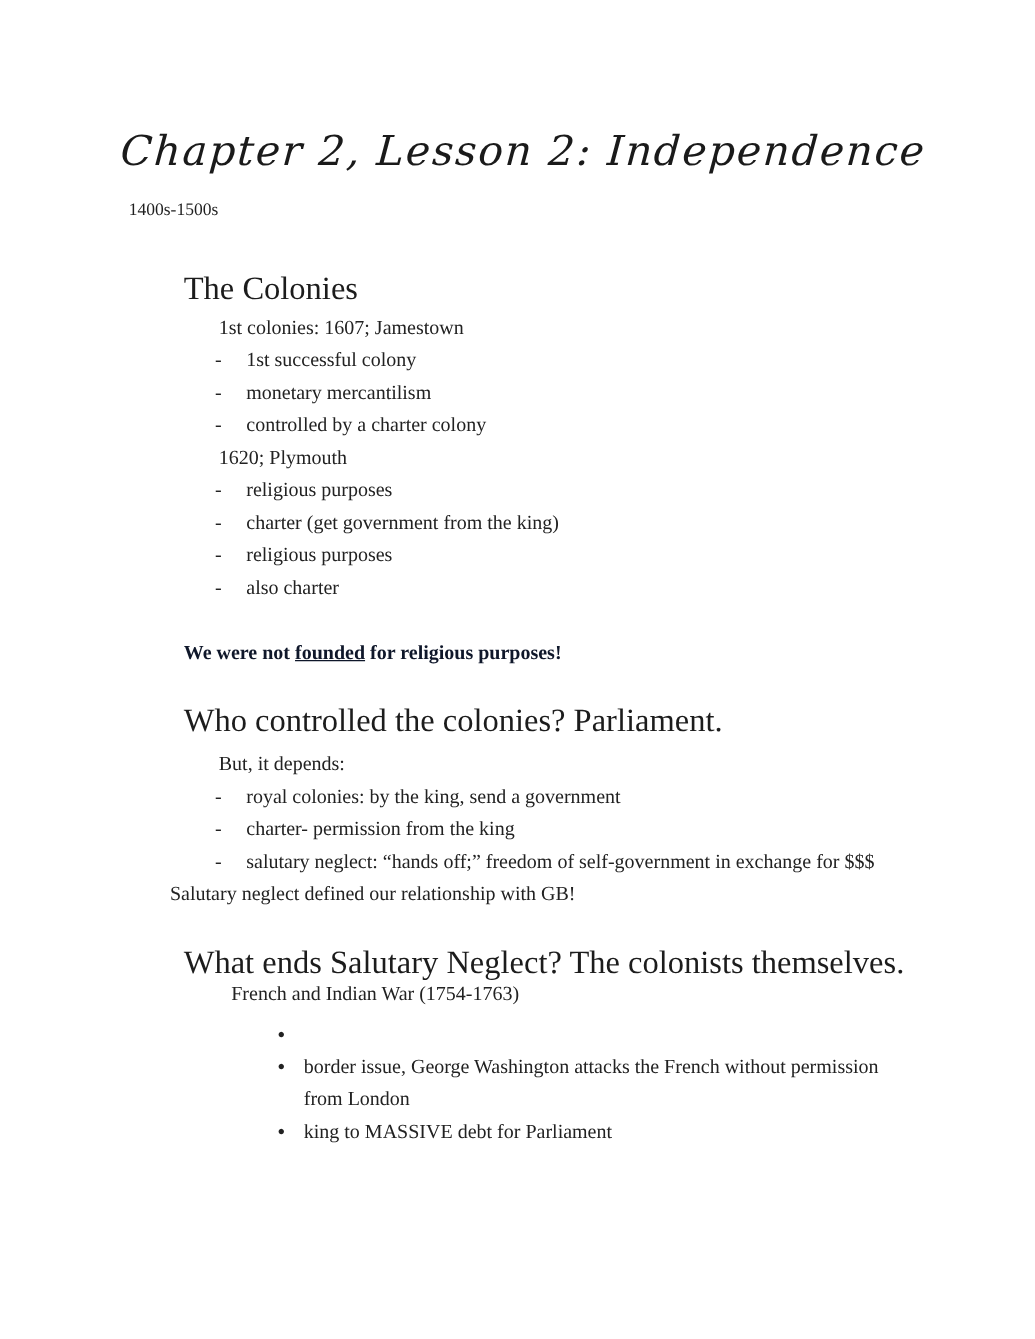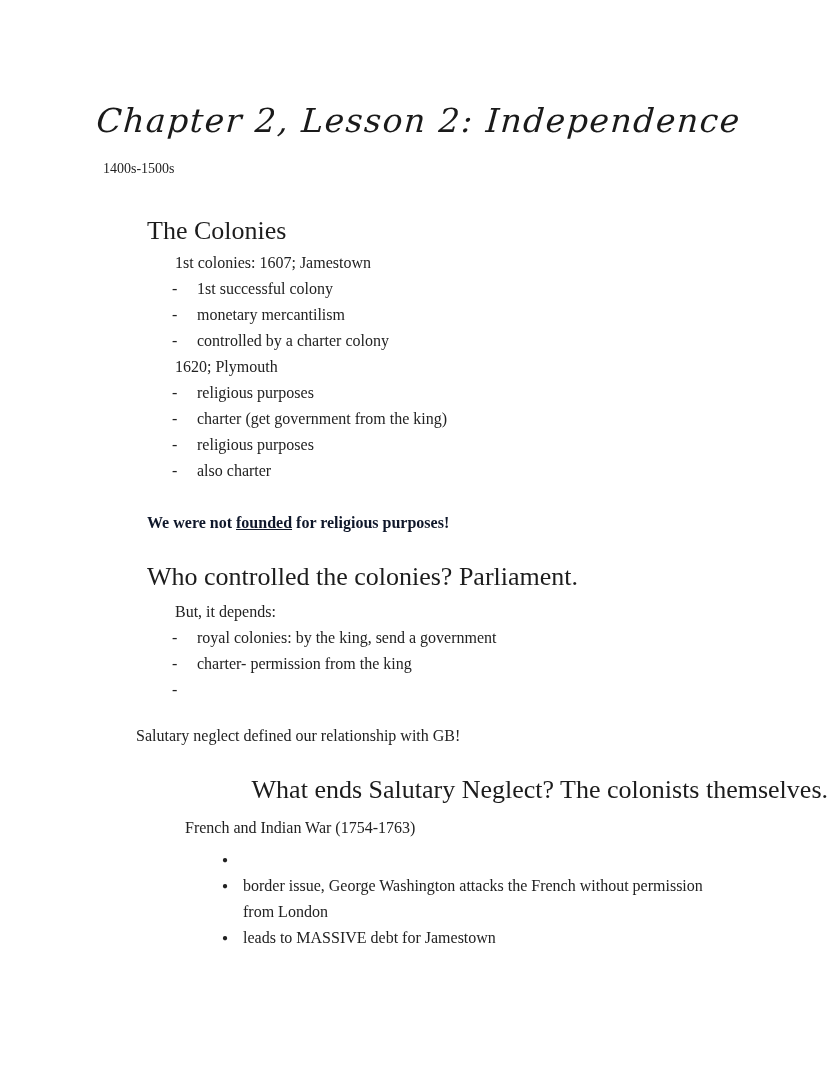--- a/index.html
+++ b/index.html
@@ -32,41 +32,41 @@
   }
   .section-heading {
     margin-left:147px;
     font-size:26px;
     font-weight:400;
     line-height:26px;
     color:#1c1c1c;
   }
   .h-colonies { margin-top:41px; }
   .h-control  { margin-top:31px; }
-  .h-ends     { margin-top:28px;text-align:right; }
+  .h-ends     { margin-top:28px; }
   .group { font-size:16px; line-height:26px; }
   .group-a { margin-top:6px; }
   .group-b { margin-top:9px; }
-  .group-c { margin-top:12px; }
+  .group-c { margin-top:0; }
   .subheader { margin-left:175px; }
   .subheader-war { margin-left:185px; }
   .dash-item { display:flex; margin-left:172px; }
   .dash-item .marker { flex:none; width:25px; }
   .bullet-list { margin-top:6px; }
   .bullet-item { display:flex; margin-left:222px; }
   .bullet-item .marker { flex:none; width:21px; font-size:10px; line-height:26px; }
   .bullet-item .item-text { max-width:485px; }
   .callout {
     margin:29px 0 0 147px;
     font-size:16px; line-height:20px;
     font-weight:700; color:#0f172a;
     white-space:pre-wrap;
   }
   .callout .underlined { text-decoration:underline; }
-  .note-line { margin-left:136px;margin-top:20px; }
+  .note-line { margin-left:136px; }
 </style>
 </head>
 <body>
 
 <div class="page">
 
   <div class="doc-title">Chapter 2, Lesson 2: Independence</div>
 
   <div class="date-range">1400s-1500s</div>
 
@@ -114,36 +114,37 @@
     <div class="dash-item">
       <span class="marker">-</span>
       <span class="item-text">royal colonies: by the king, send a government</span>
     </div>
     <div class="dash-item">
       <span class="marker">-</span>
       <span class="item-text">charter- permission from the king</span>
     </div>
     <div class="dash-item">
       <span class="marker">-</span>
+      <span class="item-text">salutary neglect: “hands off;” freedom of self-government in exchange for $$$</span>
     </div>
     <div class="note-line">Salutary neglect defined our relationship with GB!</div>
   </div>
 
   <div class="section-heading h-ends">What ends Salutary Neglect? The colonists themselves.</div>
 
   <div class="group group-c">
     <div class="subheader-war">French and Indian War (1754-1763)</div>
     <div class="bullet-list">
       <div class="bullet-item">
         <span class="marker">●</span>
       </div>
       <div class="bullet-item">
         <span class="marker">●</span>
         <span class="item-text">border issue, George Washington attacks the French without permission from London</span>
       </div>
       <div class="bullet-item">
         <span class="marker">●</span>
-        <span class="item-text">leads to MASSIVE debt for Jamestown</span>
+        <span class="item-text">king to MASSIVE debt for Parliament</span>
       </div>
     </div>
   </div>
 
 </div>
 
 </body></html>

